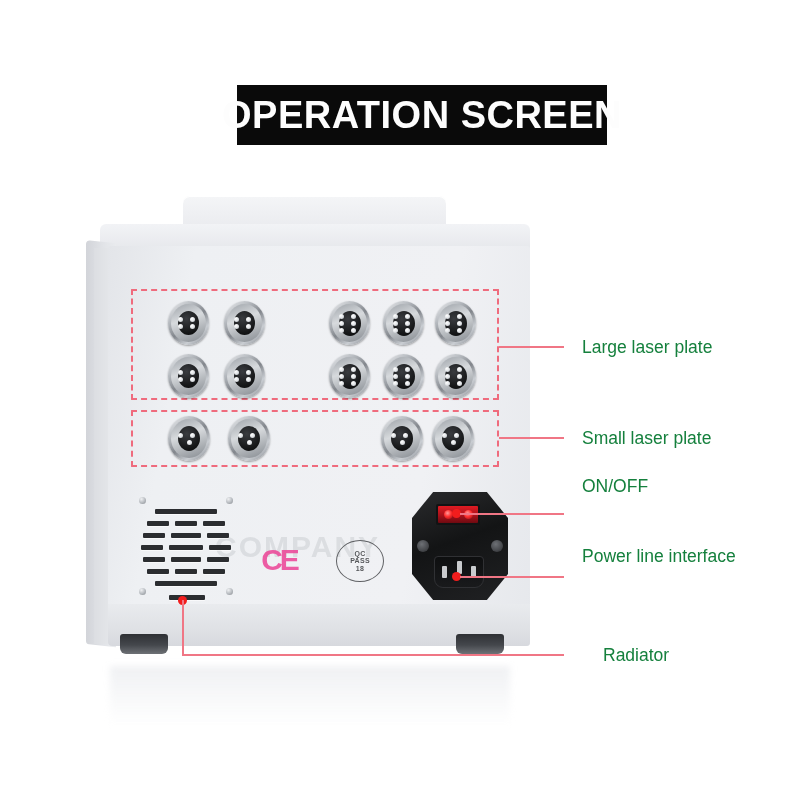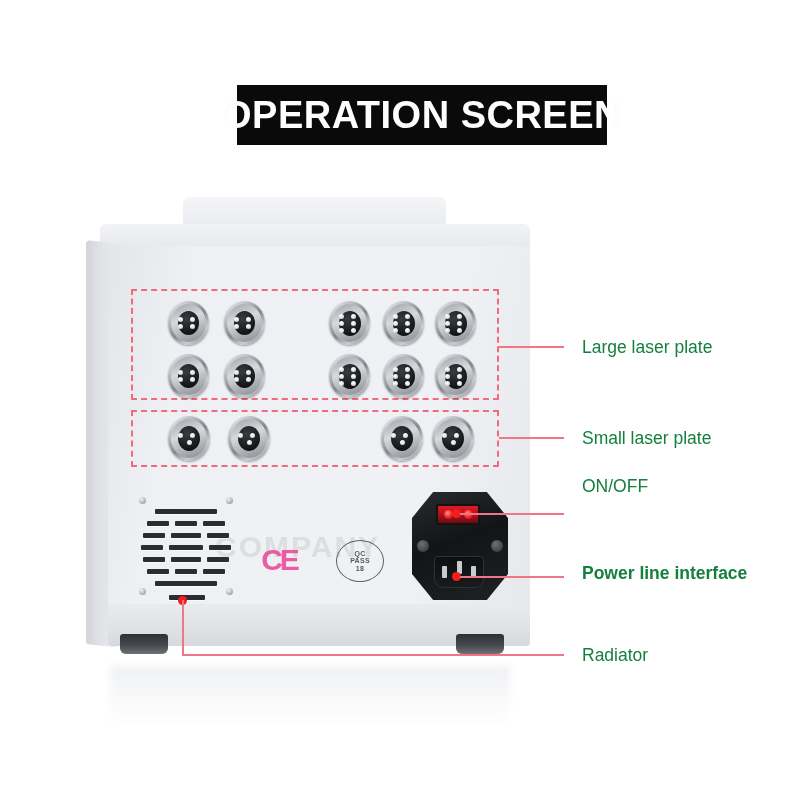--- a/index.html
+++ b/index.html
@@ -592,14 +592,14 @@
 <div class="anchor-dot" style="left:452px; top:572px;"></div>
 <div class="leader" style="left:460px; top:576px; width:104px;"></div>
 
 <div class="anchor-dot" style="left:178px; top:596px;"></div>
 <div class="leader-v" style="left:182px; top:600px; height:56px;"></div>
 <div class="leader" style="left:182px; top:654px; width:382px;"></div>
 
 <div class="callout-label" style="left:582px; top:337px;">Large laser plate</div>
 <div class="callout-label" style="left:582px; top:428px;">Small laser plate</div>
 <div class="callout-label" style="left:582px; top:476px;">ON/OFF</div>
-<div class="callout-label" style="left:582px; top:563px;font-weight:bold;">Power line interface</div>
-<div class="callout-label" style="left:582px; top:645px;">Radiator</div>
+<div class="callout-label" style="left:582px; top:546px;">Power line interface</div>
+<div class="callout-label" style="left:603px; top:645px;">Radiator</div>
 
 </body></html>

